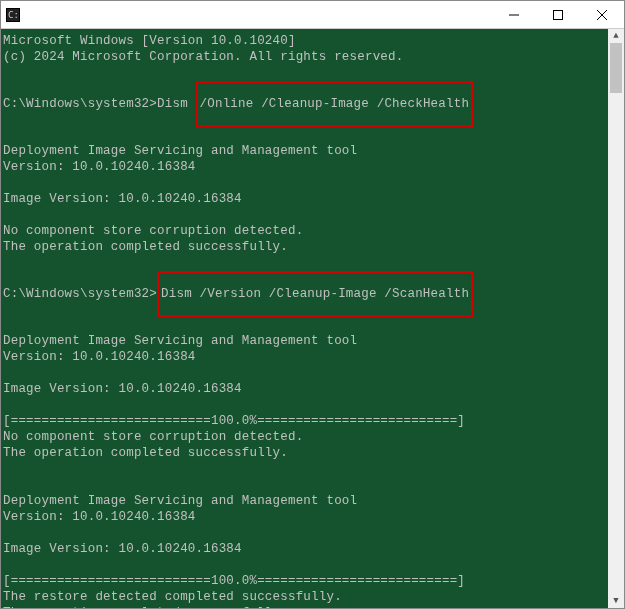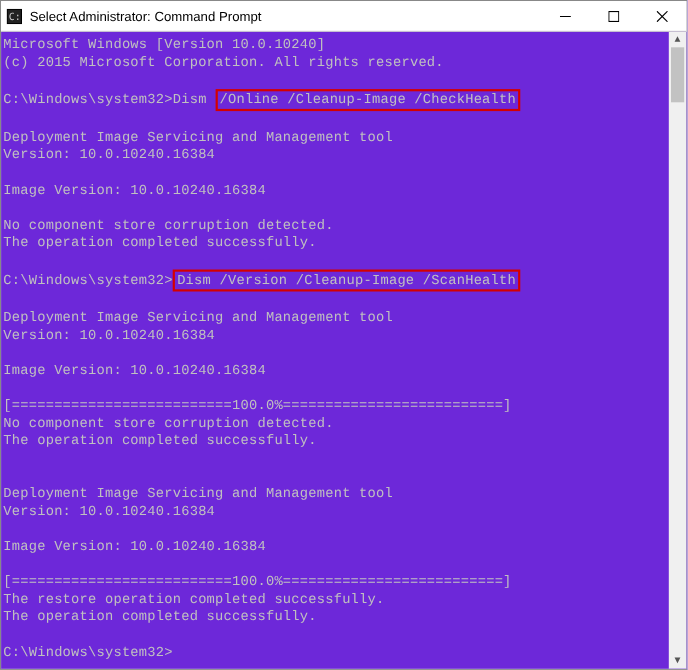--- a/index.html
+++ b/index.html
@@ -43,21 +43,21 @@
   width: 44px;
   height: 28px;
   display: flex;
   align-items: center;
   justify-content: center;
   color: #000;
 }
 .winbtn svg { display: block; }
 .console-area {
   flex: 1;
-  background: #6d28d9;
+  background: #14532d;
   color: #c0c0c0;
   font-size: 12.5px;
   line-height: 16px;
   padding: 4px 0 4px 2px;
   position: relative;
   overflow: hidden;
   letter-spacing: 0.2px;
 }
 .console-area .scrollbar {
   position: absolute;
@@ -84,39 +84,38 @@
   align-items: center;
   justify-content: center;
   color: #555;
   font-size: 9px;
 }
 .console-area .scrollbar .arrow.up { top: 0; }
 .console-area .scrollbar .arrow.down { bottom: 0; }
 .line { white-space: pre; }
 .hl {
   border: 2px solid #d40000;
-  padding: 1px 2px;
+  padding: 14px 2px;
   display: inline-block;
   line-height: 14px;
 }
 .gap { height: 16px; }
 </style>
 </head>
 <body>
 
 <div class="window">
   <div class="titlebar">
     <span class="icon">
       <svg width="14" height="14" viewBox="0 0 14 14">
         <rect x="0" y="0" width="14" height="14" fill="#000"></rect>
         <rect x="1" y="1" width="12" height="12" fill="#222"></rect>
         <text x="2" y="10" font-size="9" fill="#ccc" font-family="monospace">C:</text>
       </svg>
     </span>
-    <span class="title">Select Administrator: Command Prompt</span>
     <span class="spacer"></span>
     <div class="winbtn">
       <svg width="10" height="10" viewBox="0 0 10 10">
           <line x1="0" y1="5" x2="10" y2="5" stroke="#000" stroke-width="1"></line>
         </svg>
     </div>
     <div class="winbtn">
       <svg width="10" height="10" viewBox="0 0 10 10">
           <rect x="0.5" y="0.5" width="9" height="9" fill="none" stroke="#000" stroke-width="1"></rect>
         </svg>
@@ -124,21 +123,21 @@
     <div class="winbtn">
       <svg width="10" height="10" viewBox="0 0 10 10">
           <line x1="0" y1="0" x2="10" y2="10" stroke="#000" stroke-width="1"></line>
           <line x1="10" y1="0" x2="0" y2="10" stroke="#000" stroke-width="1"></line>
         </svg>
     </div>
   </div>
 
   <div class="console-area">
     <div class="line">Microsoft Windows [Version 10.0.10240]</div>
-    <div class="line">(c) 2015 Microsoft Corporation. All rights reserved.</div>
+    <div class="line">(c) 2024 Microsoft Corporation. All rights reserved.</div>
     <div class="gap"></div>
     <div class="line"><span>C:\Windows\system32&gt;</span><span>Dism </span><span class="hl">/Online /Cleanup-Image /CheckHealth</span></div>
     <div class="gap"></div>
     <div class="line">Deployment Image Servicing and Management tool</div>
     <div class="line">Version: 10.0.10240.16384</div>
     <div class="gap"></div>
     <div class="line">Image Version: 10.0.10240.16384</div>
     <div class="gap"></div>
     <div class="line">No component store corruption detected.</div>
     <div class="line">The operation completed successfully.</div>
@@ -154,21 +153,21 @@
     <div class="line">No component store corruption detected.</div>
     <div class="line">The operation completed successfully.</div>
     <div class="gap"></div>
     <div class="gap"></div>
     <div class="line">Deployment Image Servicing and Management tool</div>
     <div class="line">Version: 10.0.10240.16384</div>
     <div class="gap"></div>
     <div class="line">Image Version: 10.0.10240.16384</div>
     <div class="gap"></div>
     <div class="line">[==========================100.0%==========================]</div>
-    <div class="line">The restore operation completed successfully.</div>
+    <div class="line">The restore detected completed successfully.</div>
     <div class="line">The operation completed successfully.</div>
     <div class="gap"></div>
     <div class="line"><span>C:\Windows\system32&gt;</span></div>
 
     <div class="scrollbar">
       <div class="arrow up">▲</div>
       <div class="thumb"></div>
       <div class="arrow down">▼</div>
     </div>
   </div>

